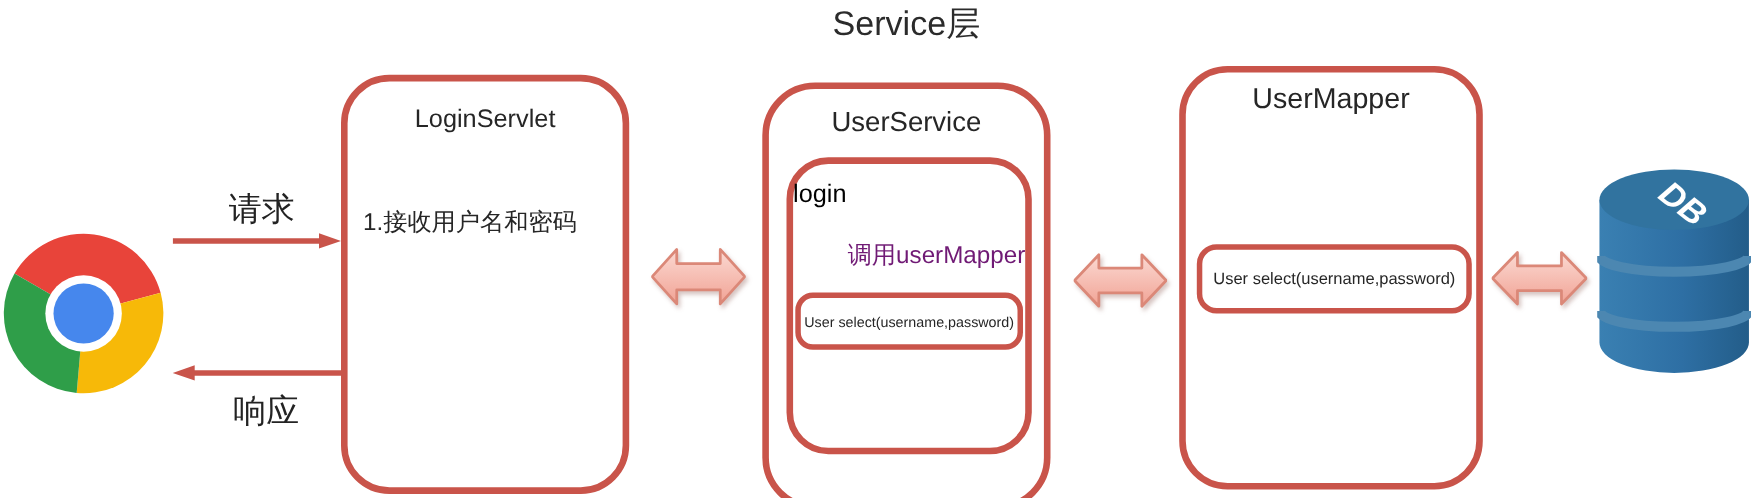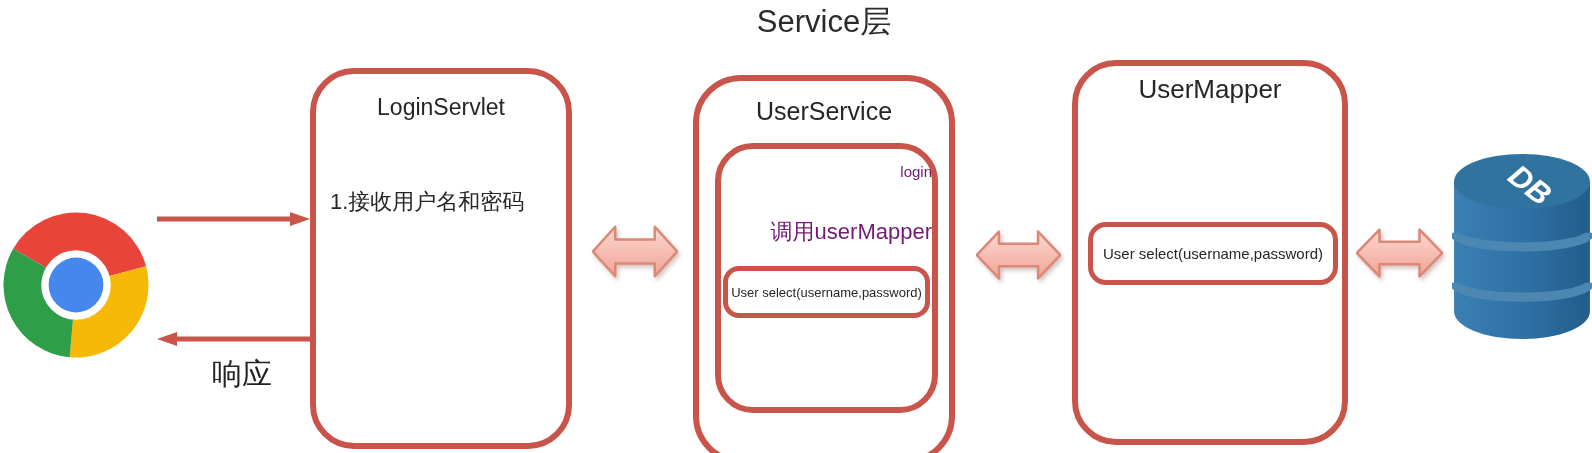--- a/index.html
+++ b/index.html
@@ -21,21 +21,21 @@
   .box-title{text-align:center;color:#262626;white-space:nowrap;}
   #box-web .box-title{margin-top:20px;font-size:23px;}
   #box-service .box-title{margin-top:16px;font-size:25px;}
   #box-dao .box-title{margin-top:8px;font-size:26px;}
 
   .step{position:absolute;left:14px;font-size:22px;color:#262626;white-space:nowrap;}
   #step-1{top:113px;} #step-2{top:158px;} #step-3{top:203px;}
 
   #box-login{position:absolute;left:16px;top:62px;width:223px;height:270px;
     border:6px solid #c9544a;border-radius:38px;box-sizing:border-box;background:#fff;}
-  .svc-login-label{position:absolute;top:14px;left:0;width:100%;text-align:right;font-size:15px;color:#701a75;}
+  .svc-login-label{position:absolute;top:14px;left:0;width:100%;text-align:left;font-size:23px;color:#000000;}
   .svc-note{position:absolute;top:68px;left:0;width:100%;text-align:right;font-size:22px;color:#701a75;white-space:nowrap;}
 
   .mini-box{position:absolute;border:5px solid #c9544a;box-sizing:border-box;background:#fff;
     display:flex;align-items:center;justify-content:center;white-space:nowrap;color:#262626;}
   #mini-service{left:2px;top:117px;width:207px;height:52px;border-radius:16px;font-size:13px;}
   #mini-dao{left:10px;top:156px;width:250px;height:63px;border-radius:18px;font-size:15px;}
 
   
   .flow-label{position:absolute;font-size:30px;color:#232323;text-align:center;width:130px;white-space:nowrap;}
   #lbl-req{left:173px;top:170px;}
@@ -76,20 +76,21 @@
 
   <svg id="chrome" viewBox="0 0 100 100">
     <circle cx="50" cy="50" r="49" fill="#ffffff"></circle>
     <path fill="#e8443a" d="M50,50 L7.56,25.5 A49,49 0 0 1 97.33,37.32 Z"></path>
     <path fill="#f7b908" d="M50,50 L97.33,37.32 A49,49 0 0 1 45.73,98.81 Z"></path>
     <path fill="#2f9e49" d="M50,50 L45.73,98.81 A49,49 0 0 1 7.56,25.5 Z"></path>
     <circle cx="50" cy="50" r="23.5" fill="#ffffff"></circle>
     <circle cx="50" cy="50" r="18.5" fill="#4687ed"></circle>
   </svg>
 
+  <div class="flow-label" id="lbl-req">请求</div>
   <svg class="line-arrow" id="arr-req" viewBox="0 0 153 16">
     <line x1="0" y1="8" x2="135" y2="8" stroke="#c9544a" stroke-width="5"></line>
     <polygon points="133,1 153,8 133,15" fill="#c9544a"></polygon>
   </svg>
   <div class="flow-label" id="lbl-res">响应</div>
   <svg class="line-arrow" id="arr-res" viewBox="0 0 153 16">
     <line x1="18" y1="8" x2="153" y2="8" stroke="#c9544a" stroke-width="5"></line>
     <polygon points="20,1 0,8 20,15" fill="#c9544a"></polygon>
   </svg>
 

